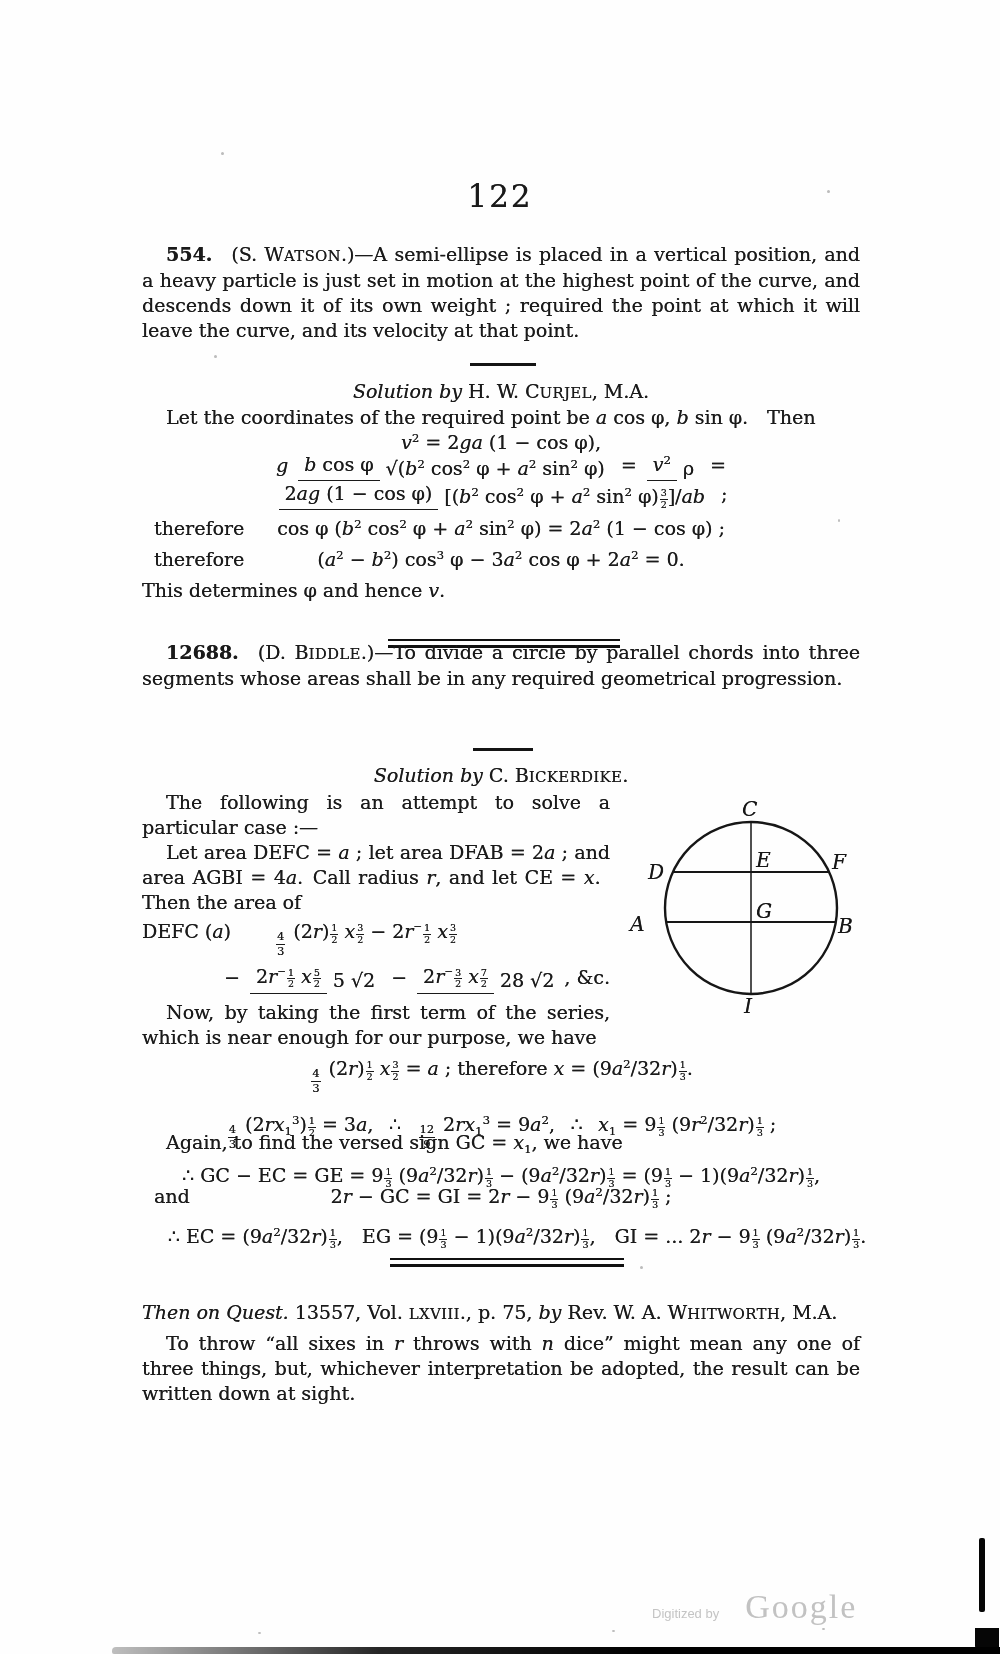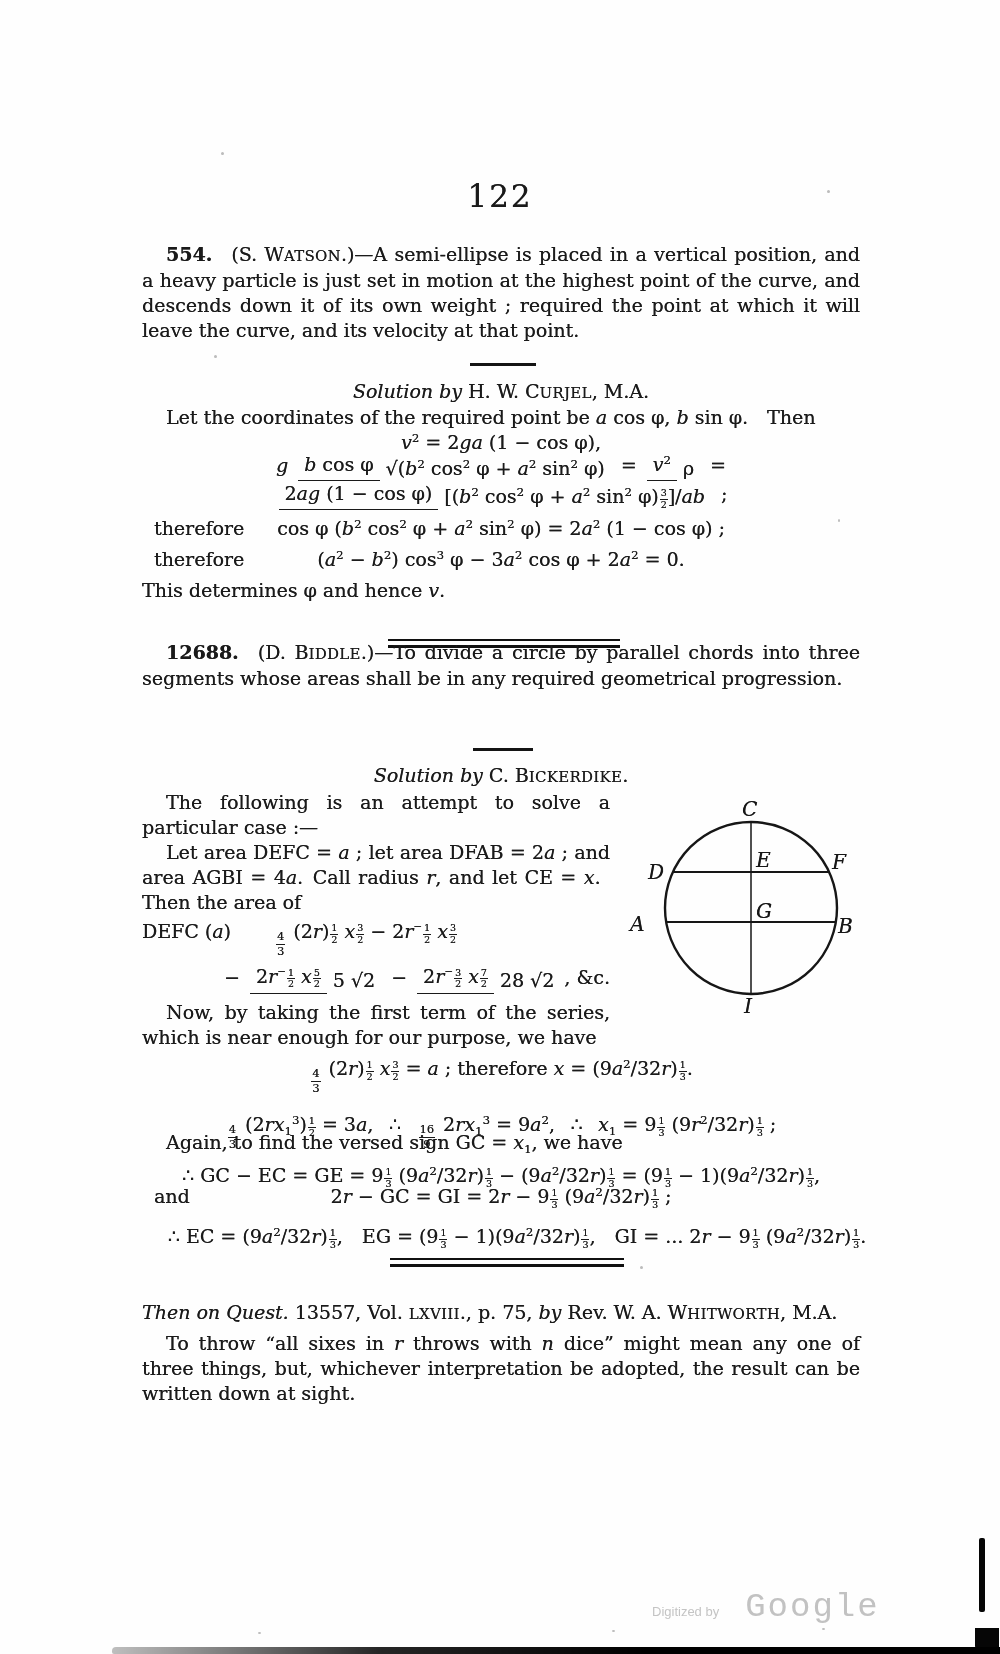--- a/index.html
+++ b/index.html
@@ -34,21 +34,21 @@
   .dblrule{height:4px;border-top:2px solid #101010;border-bottom:3px solid #101010;}
   .eq{left:142px;width:718px;text-align:center;font-size:19px;line-height:25px;}
   .eq .side{position:absolute;left:12px;top:0;}
   .series-row{display:flex;align-items:flex-start;margin-top:4px;}
   .series-label{width:96px;}
   .series-f{margin-left:36px;}
   .series-cont{text-align:right;margin-top:6px;}
   .figure text{font-family:"DejaVu Serif",serif;font-style:italic;font-size:20px;fill:#161616;}
   .wm{display:flex;align-items:baseline;gap:26px;color:#c4c4c4;text-shadow:none;}
   .wm .wm-pre{font-family:"Liberation Sans",sans-serif;font-size:13px;}
-  .wm .wm-logo{font-family:Liberation Mono, monospace;font-size:34px;letter-spacing:2px;color:#c2c2c2;}
+  .wm .wm-logo{font-family:Liberation Serif, serif;font-size:34px;letter-spacing:2px;color:#c2c2c2;}
   .speck{position:absolute;background:#7a7a7a;border-radius:50%;opacity:0.5;}
   .ink{position:absolute;background:#060606;text-shadow:none;}
 </style>
 </head>
 <body>
 
 <div class="page">
 
   <div class="abs pageno">122</div>
 
@@ -175,21 +175,21 @@
 
   <div class="abs col ind" style="top:1130px;">Again, to find the versed sign GC = <i>x</i><sub>1</sub>, we have</div>
 
   <div class="abs eq" style="top:1112px;"><span class="mfr">
         <span>4</span>
         <span>3</span>
       </span> (2<i>rx</i><sub>1</sub><sup>3</sup>)<span class="sfr">
         <span>1</span>
         <span>2</span>
       </span> = 3<i>a</i>,  ∴  <span class="mfr">
-        <span>16</span>
+        <span>12</span>
         <span>9</span>
       </span> 2<i>rx</i><sub>1</sub><sup>3</sup> = 9<i>a</i><sup>2</sup>,  ∴  <i>x</i><sub>1</sub> = 9<span class="sfr">
         <span>1</span>
         <span>3</span>
       </span> (9<i>r</i><sup>2</sup>/32<i>r</i>)<span class="sfr">
         <span>1</span>
         <span>3</span>
       </span> ;</div>
 
   <div class="abs eq" style="top:1163px;">∴ GC − EC = GE = 9<span class="sfr">

